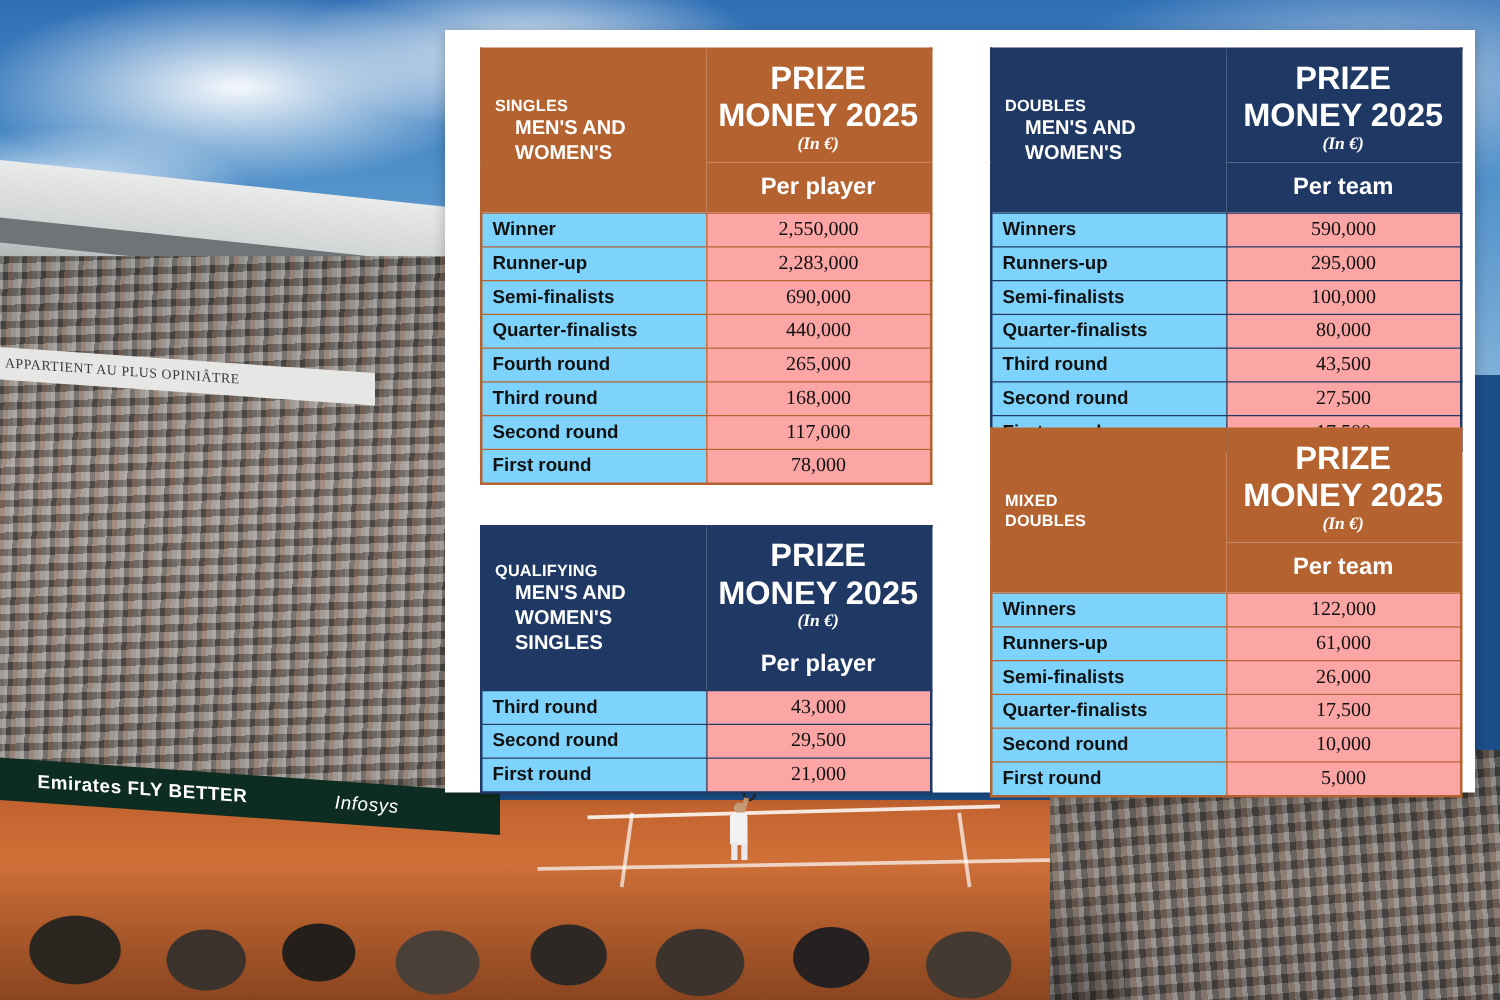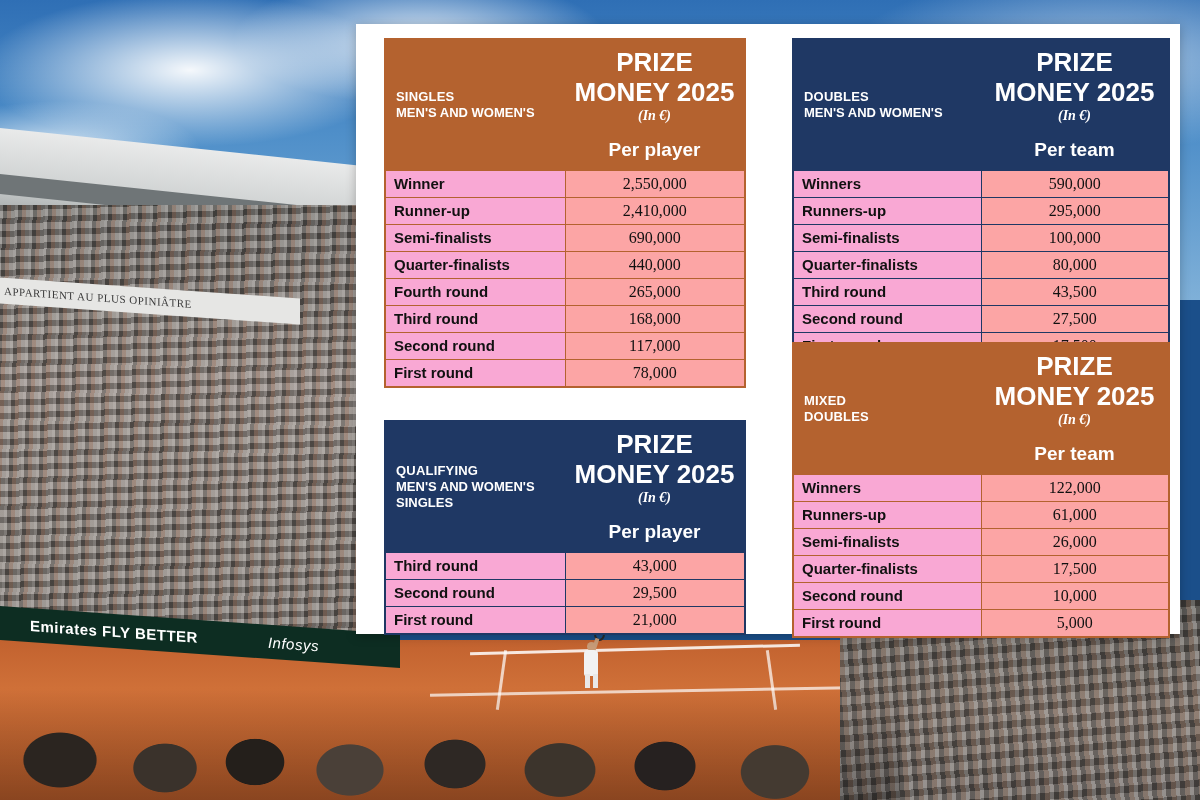--- a/index.html
+++ b/index.html
@@ -100,34 +100,34 @@
     background: #ffffff;
     box-shadow: 0 2px 10px rgba(0,0,0,.25);
   }
 
   .hdr-left {
     vertical-align: middle;
     color: #fff; font-weight: bold; line-height: 1.25;
     padding: 8px 10px;
   }
   .hdr-left .t1 { font-size: 13px; letter-spacing: .2px; }
-  .hdr-left .t2 { font-size: 13px; }
+  .hdr-left .t2 { font-size: 16px; margin-left: 16px; }
   .hdr-right-top {
     text-align: center; color: #fff; font-weight: bold;
     padding: 8px 6px 6px; line-height: 1.15;
   }
   .hdr-right-top .pm { font-size: 26px; }
   .hdr-right-top .eu { font-size: 14px; font-style: italic; font-family: "Liberation Serif", serif; }
   .hdr-right-bot {
     text-align: center; color: #fff; font-weight: bold; font-size: 19px;
     padding: 9px 6px;
   }
   .rowlabel {
     font-size: 15px; font-weight: bold; color: #111;
-    padding: 4px 8px; background: #f9a8d4;
+    padding: 4px 8px; background: #7dd3fc;
   }
   .rowval {
     font-size: 16px; color: #111; text-align: center;
     padding: 4px 8px; background: #fca5a5;
     font-family: "Liberation Serif", serif;
   }
 
   
   .orange .hdr-left, .orange .hdr-right-top, .orange .hdr-right-bot { background: #b4622f; }
   .orange .rowlabel, .orange .rowval { border: 1px solid #b4622f; }
@@ -200,21 +200,21 @@
       </tr>
       <tr>
         <td class="hdr-right-bot">Per player</td>
       </tr>
       <tr>
             <td class="rowlabel">Winner</td>
             <td class="rowval">2,550,000</td>
           </tr>
       <tr>
             <td class="rowlabel">Runner-up</td>
-            <td class="rowval">2,410,000</td>
+            <td class="rowval">2,283,000</td>
           </tr>
       <tr>
             <td class="rowlabel">Semi-finalists</td>
             <td class="rowval">690,000</td>
           </tr>
       <tr>
             <td class="rowlabel">Quarter-finalists</td>
             <td class="rowval">440,000</td>
           </tr>
       <tr>

